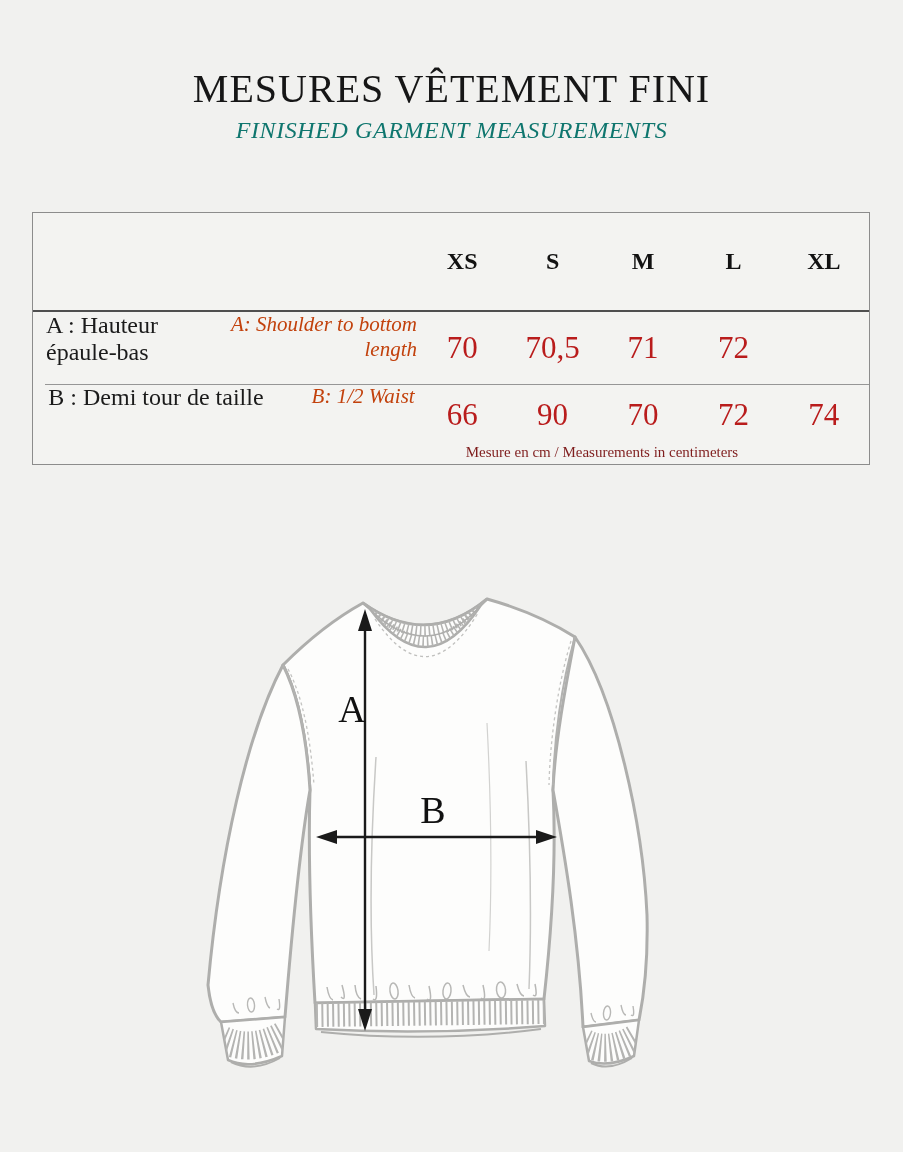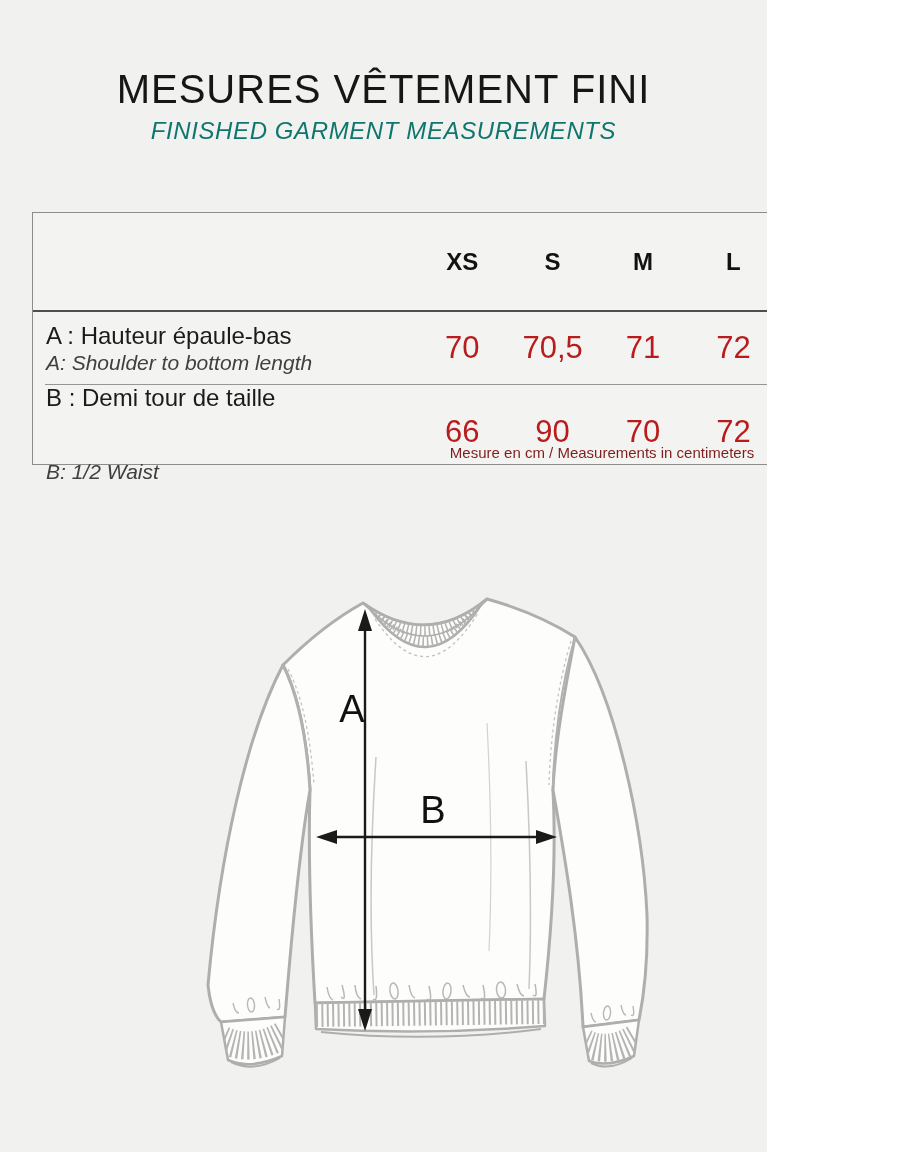--- a/index.html
+++ b/index.html
@@ -1,20 +1,20 @@
 <!DOCTYPE html>
 <html><head>
 <meta charset="utf-8">
 <style>
   html,body{margin:0;padding:0;}
   .page{
     position:relative;
-    width:767px;height:1152px;
+    width:903px;height:1152px;
     background:#f1f1ef;
-    font-family:Liberation Sans, sans-serif;
+    font-family:Liberation Serif, serif;
     color:#1b1b1b;
     overflow:hidden;
   }
   
   .title{
     position:absolute;top:66px;left:0;right:0;
     text-align:center;
     font-size:40px;font-weight:500;letter-spacing:1px;
     color:#161616;line-height:1.15;margin:0;
   }
@@ -42,26 +42,26 @@
   .size-h{
     display:flex;align-items:center;justify-content:center;
     font-weight:700;font-size:24px;color:#121212;
   }
   .val{
     display:flex;align-items:center;justify-content:center;
     font-size:31px;font-weight:300;color:#b91c1c;
   }
   .t-b .val{padding-bottom:16px;}
   .label-cell{
-    display:flex;flex-direction:column;justify-content:center;
+    display:flex;flex-direction:row;justify-content:center;
     padding-left:13px;gap:1px;
   }
   .t-b .label-cell{padding-bottom:12px;gap:48px;}
   .lbl-fr{font-size:24px;color:#1b1b1b;}
-  .lbl-en{font-size:21px;font-style:italic;color:#404040;}
+  .lbl-en{font-size:21px;font-style:italic;color:#c2410c;text-align:right;}
   .unit-note{
     position:absolute;bottom:3px;left:334px;width:470px;
     text-align:center;font-size:15px;color:#7f1d1d;
   }
   
   .diagram{position:absolute;left:195px;top:585px;width:510px;height:500px;}
   .diagram svg{position:absolute;left:0;top:0;}
   .measure-label{
     position:absolute;width:44px;height:48px;
     display:flex;align-items:center;justify-content:center;

